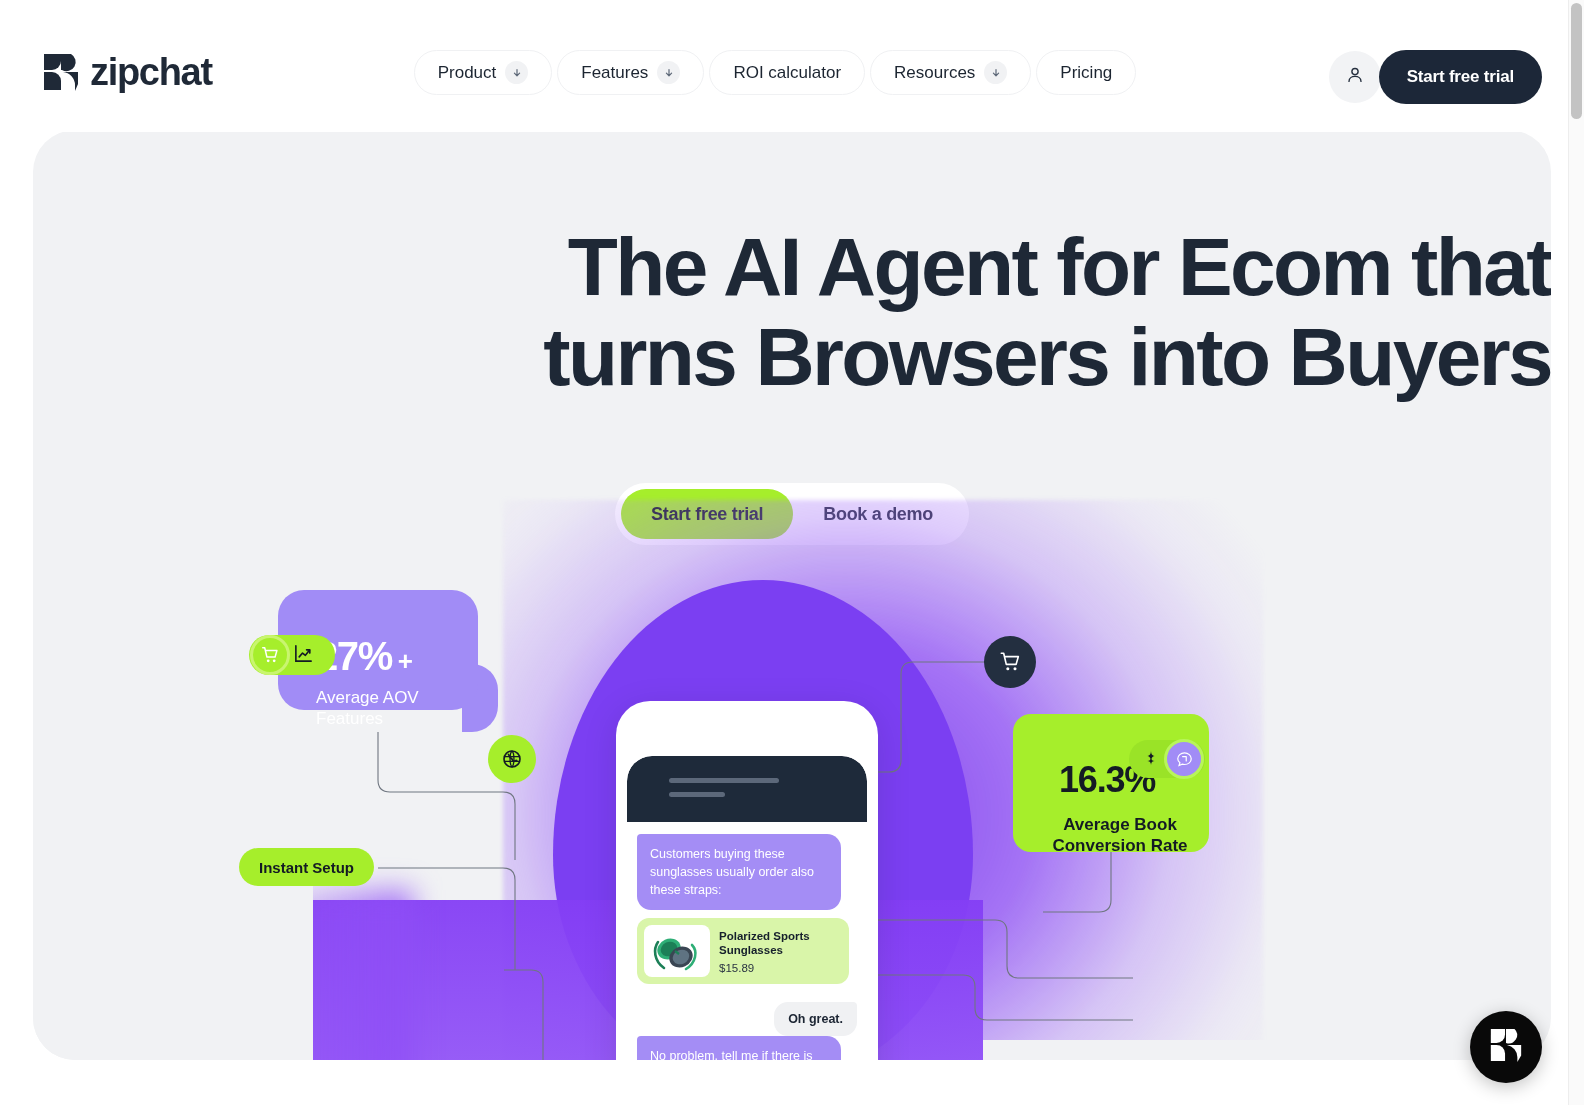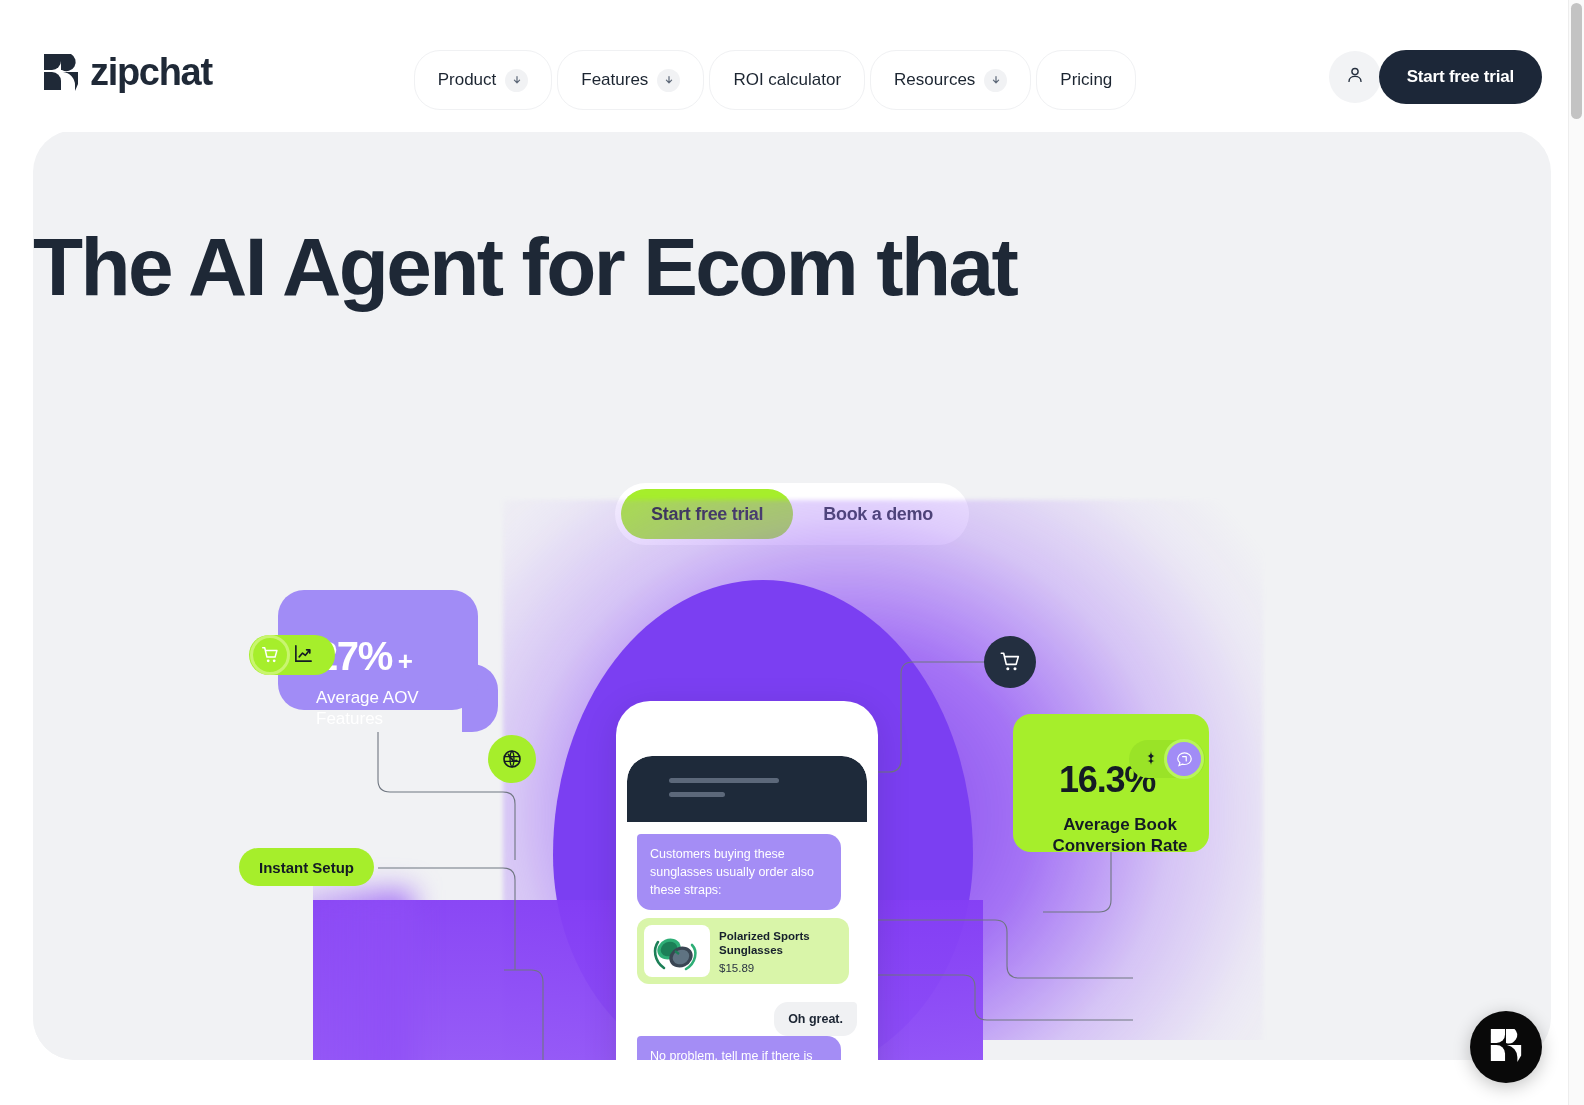--- a/index.html
+++ b/index.html
@@ -31,21 +31,21 @@
     width: 940px; height: 104px;
     background: #ffffff;
     border-radius: 0 0 34px 34px;
     display: flex; align-items: flex-start; justify-content: center;
   }
   .nav {
     display: flex; align-items: center; gap: 5px; margin-top: 22px;
   }
   .nav-pill {
     display: flex; align-items: center; gap: 9px;
-    height: 60px; padding: 0 23px;
+    height: 45px; padding: 0 23px;
     border: 1px solid #f0f1f3; border-radius: 26px;
     background: #ffffff; cursor: pointer;
     font-size: 17px; font-weight: 500; color: #1c2531;
     white-space: nowrap;
   }
   .chev {
     width: 23px; height: 23px; border-radius: 50%;
     background: #f1f2f4; display: flex; align-items: center; justify-content: center;
     flex: 0 0 auto;
   }
@@ -69,21 +69,21 @@
   .hero {
     position: absolute; left: 33px; top: 130px;
     width: 1518px; height: 930px;
     background: #f1f2f4;
     border-radius: 42px;
     overflow: hidden;
   }
 
   .headline {
     position: absolute; left: 0; top: 92px; width: 100%;
-    text-align: left;
+    text-align: right;
     font-size: 82px; line-height: 1.1; font-weight: 700;
     color: #1e2836; letter-spacing: -2.6px;
   }
   .headline .l2 { display:block; }
 
   .cta-group {
     position: absolute; left: 50%; top: 353px; transform: translateX(-50%);
     background: #ffffff; border-radius: 34px;
     height: 62px; display: flex; align-items: center; padding: 6px;
   }
@@ -375,20 +375,21 @@
       </span>
     </div>
 
     <button class="trial-btn">Start free trial</button>
   </div>
 
   <div class="hero">
 
     <h1 class="headline">
       <span>The AI Agent for Ecom that</span>
+      <span class="l2">turns Browsers into Buyers</span>
     </h1>
 
     <div class="cta-group">
       <button class="cta-primary">Start free trial</button>
       <button class="cta-secondary">Book a demo</button>
     </div>
 
     <div class="illu">
 
       <div class="glow-main"></div>

